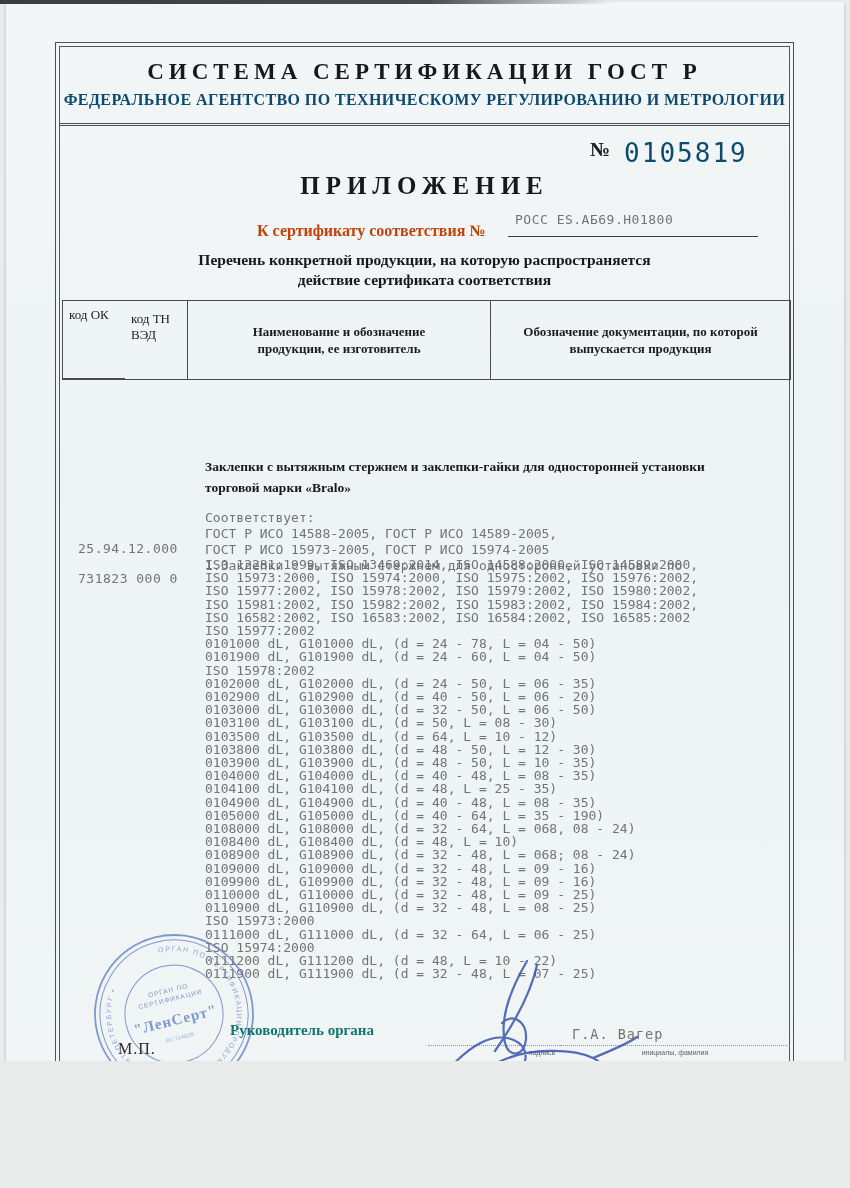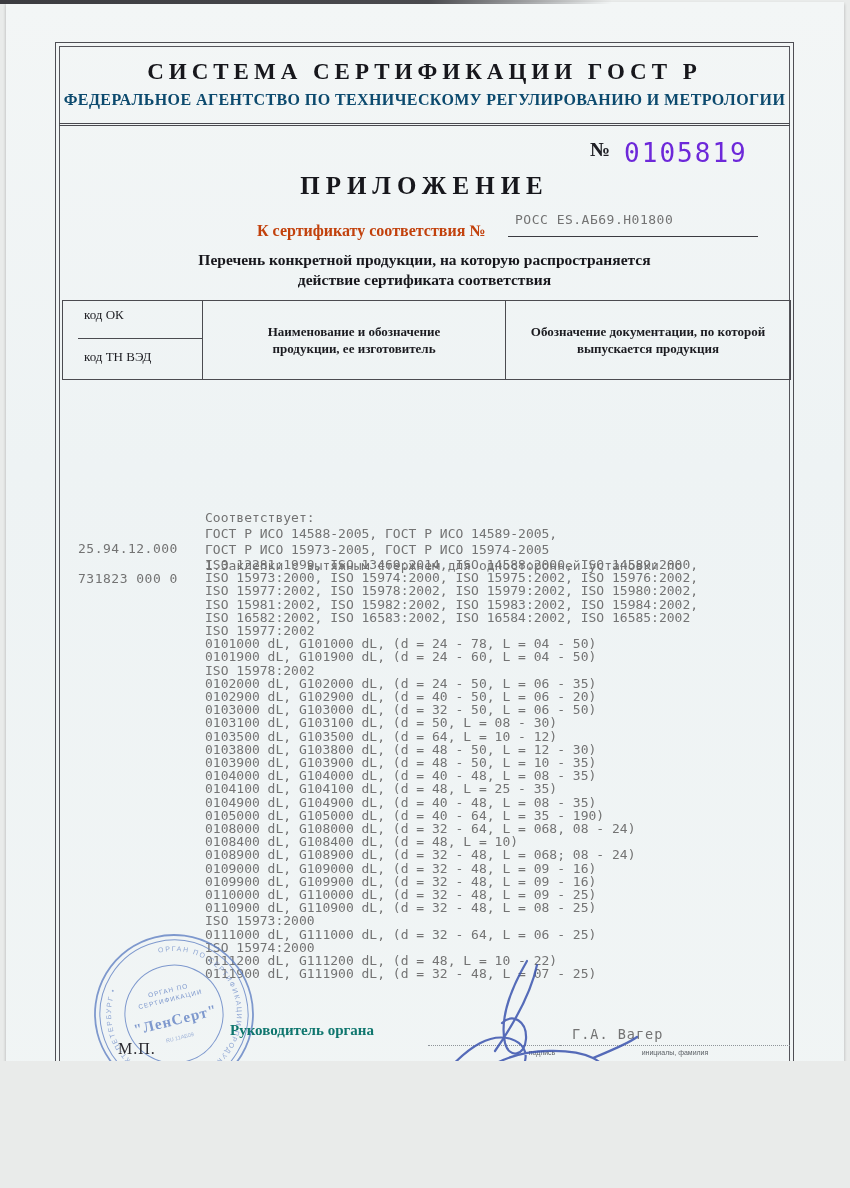--- a/index.html
+++ b/index.html
@@ -20,38 +20,38 @@
   .frame-inner { position:absolute; inset:3px; border:1px solid #55555b; }
 
   .hdr { position:absolute; left:59px; top:46px; width:731px; height:80px;
          border-bottom:3px double #4a4a50; text-align:center; }
   .hdr-title { margin-top:13px; font-size:23px; font-weight:bold; letter-spacing:5px; color:#17171c; }
   .hdr-agency { margin-top:6px; font-size:16px; font-weight:bold; letter-spacing:.4px; color:#0c4a6e; }
 
   .serial { position:absolute; left:590px; top:138px; width:200px; }
   .serial-no { font-size:20px; font-weight:bold; color:#202026; vertical-align:top; }
   .serial-num { font-family:"DejaVu Sans Mono",monospace; font-size:26px; letter-spacing:2px;
-                color:#6d28d9; margin-left:10px; }
+                color:#0c4a6e; margin-left:10px; }
 
   .doc-title { position:absolute; left:55px; top:172px; width:739px; text-align:center;
                font-size:25px; font-weight:bold; letter-spacing:6px; color:#17171c; }
 
   .cert-line { position:absolute; left:0; top:212px; width:850px; height:34px; }
   .cert-label { position:absolute; left:257px; top:10px; font-size:16px; font-weight:bold; color:#c2410c; }
   .cert-value { position:absolute; left:515px; top:0; font-family:"DejaVu Sans Mono",monospace;
                 font-size:13px; color:#2a2a30; letter-spacing:.5px; }
   .cert-underline { position:absolute; left:508px; top:24px; width:250px; border-bottom:1px solid #3a3a40; }
 
   .subtitle { position:absolute; left:55px; top:250px; width:739px; text-align:center;
               font-size:15.5px; font-weight:bold; color:#17171c; white-space:pre-line; line-height:20px; }
 
   
   .tbl { position:absolute; left:62px; top:300px; width:729px; height:80px;
          border:1px solid #4b4b50; display:flex; font-size:13px; color:#1b1b20; }
-  .tbl-c1 { width:125px; border-right:1px solid #4b4b50; display:flex; flex-direction:column;margin-left:15px; }
+  .tbl-c1 { width:125px; border-right:1px solid #4b4b50; display:flex; flex-direction:row; }
   .tbl-c1a { flex:1; border-bottom:1px solid #4b4b50; padding:6px 6px 0; }
   .tbl-c1b { flex:1; padding:10px 6px 0; }
   .tbl-c2 { width:303px; border-right:1px solid #4b4b50; display:flex; align-items:center;
             justify-content:center; text-align:center; font-weight:bold; padding:0 30px; line-height:17px; }
   .tbl-c3 { flex:1; display:flex; align-items:center; justify-content:center; text-align:center;
             font-weight:bold; padding:0 24px; line-height:17px; }
 
   .mono { font-family:"DejaVu Sans Mono",monospace; color:#737373; }
   .mfr   { position:absolute; left:205px; top:402px; font-size:12px; line-height:22px; white-space:pre; }
   .desc  { position:absolute; left:205px; top:456px; font-size:13.5px; font-weight:bold;
@@ -120,20 +120,22 @@
 
   <div class="tbl">
     <div class="tbl-c1">
       <div class="tbl-c1a">код ОК</div>
       <div class="tbl-c1b">код ТН ВЭД</div>
     </div>
     <div class="tbl-c2">Наименование и обозначение продукции, ее изготовитель</div>
     <div class="tbl-c3">Обозначение документации, по которой выпускается продукция</div>
   </div>
 
+  <div class="desc">Заклепки с вытяжным стержнем и заклепки-гайки для односторонней установки
+торговой марки «Bralo»</div>
   <div class="conf mono">Соответствует:
 ГОСТ Р ИСО 14588-2005, ГОСТ Р ИСО 14589-2005,
 ГОСТ Р ИСО 15973-2005, ГОСТ Р ИСО 15974-2005
 1.Заклепки с вытяжным стержнем для односторонней установки по</div>
 
   <div class="code1 mono">25.94.12.000</div>
   <div class="code2 mono">731823 000 0</div>
 
   <div class="plist mono">ISO 12281:1999, ISO 13469:2014, ISO 14588:2000, ISO 14589:2000,
 ISO 15973:2000, ISO 15974:2000, ISO 15975:2002, ISO 15976:2002,

